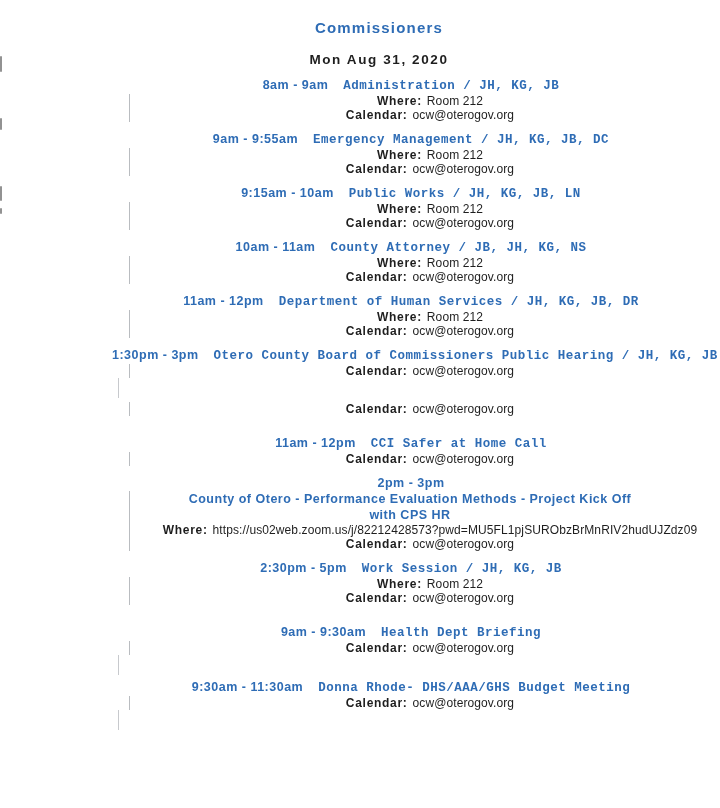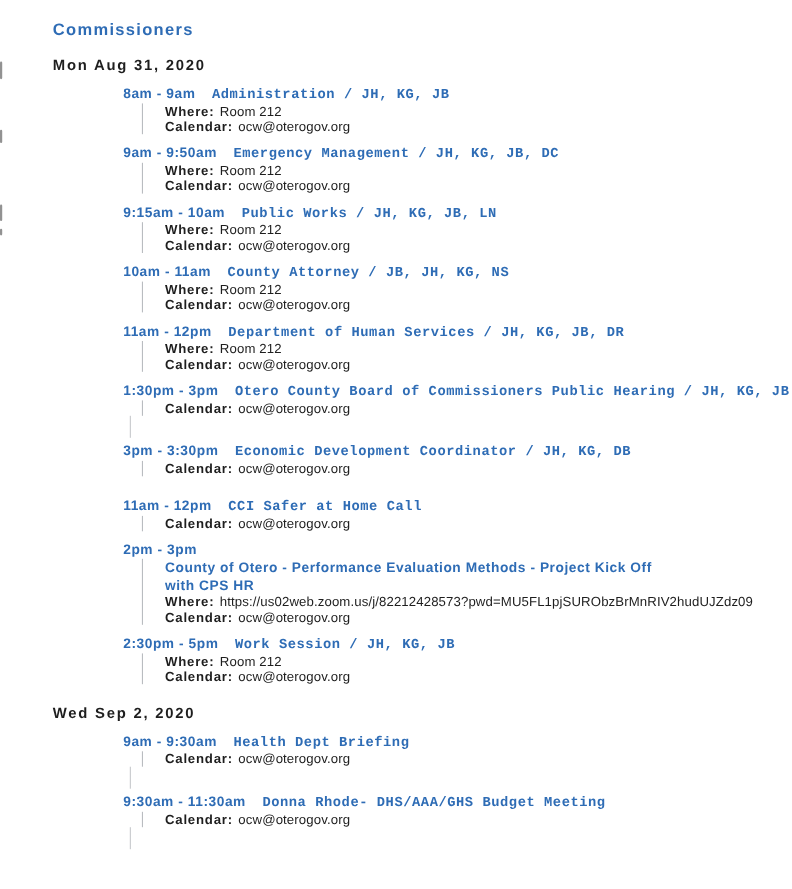--- a/index.html
+++ b/index.html
@@ -9,21 +9,21 @@
   }
   html,body{margin:0;padding:0;}
   body{
     width:720px;height:808px;
     background:#ffffff;
     font-family:"Liberation Sans","DejaVu Sans",sans-serif;
     color:var(--text);
     position:relative;
     overflow:hidden;
   }
-  .page{padding:20px 10px 0 48px;}
+  .page{padding:20px 10px 0 48px;text-align:center;}
   .page-title{
     font-size:15px;line-height:16px;font-weight:bold;
     color:var(--accent);letter-spacing:1.2px;
     margin:0 0 16px 0;
   }
   .day{padding-top:10px;}
   .day:first-child{padding-top:0;}
   .day-date{
     font-size:13.5px;line-height:16px;font-weight:bold;
     color:var(--text);letter-spacing:1.6px;
@@ -89,21 +89,21 @@
         <span class="detail-label">Where:</span><span class="detail-value">Room 212</span>
       </div>
       <div class="detail-row calendar-row">
         <span class="detail-label">Calendar:</span><span class="detail-value">ocw@oterogov.org</span>
       </div>
     </div>
   </div>
 
   <div class="event">
     <div class="event-head">
-      <span class="event-time">9am - 9:50am</span><span class="event-title">Emergency Management / JH, KG, JB, DC</span>
+      <span class="event-time">9am - 9:55am</span><span class="event-title">Emergency Management / JH, KG, JB, DC</span>
     </div>
     <div class="event-details">
 
       <div class="detail-row where-row">
         <span class="detail-label">Where:</span><span class="detail-value">Room 212</span>
       </div>
       <div class="detail-row calendar-row">
         <span class="detail-label">Calendar:</span><span class="detail-value">ocw@oterogov.org</span>
       </div>
     </div>
@@ -160,23 +160,20 @@
     </div>
     <div class="event-details">
 
       <div class="detail-row calendar-row">
         <span class="detail-label">Calendar:</span><span class="detail-value">ocw@oterogov.org</span>
       </div>
     </div>
   </div>
 
   <div class="event">
-    <div class="event-head">
-      <span class="event-time">3pm - 3:30pm</span><span class="event-title">Economic Development Coordinator / JH, KG, DB</span>
-    </div>
     <div class="event-details">
 
       <div class="detail-row calendar-row">
         <span class="detail-label">Calendar:</span><span class="detail-value">ocw@oterogov.org</span>
       </div>
     </div>
   </div>
 </div>
   </section>
 
@@ -221,21 +218,20 @@
       </div>
       <div class="detail-row calendar-row">
         <span class="detail-label">Calendar:</span><span class="detail-value">ocw@oterogov.org</span>
       </div>
     </div>
   </div>
 </div>
   </section>
 
   <section class="day">
-    <h2 class="day-date">Wed Sep 2, 2020</h2>
     <div class="events">
   <div class="event gap-lg">
     <div class="event-head">
       <span class="event-time">9am - 9:30am</span><span class="event-title">Health Dept Briefing</span>
     </div>
     <div class="event-details">
 
       <div class="detail-row calendar-row">
         <span class="detail-label">Calendar:</span><span class="detail-value">ocw@oterogov.org</span>
       </div>

